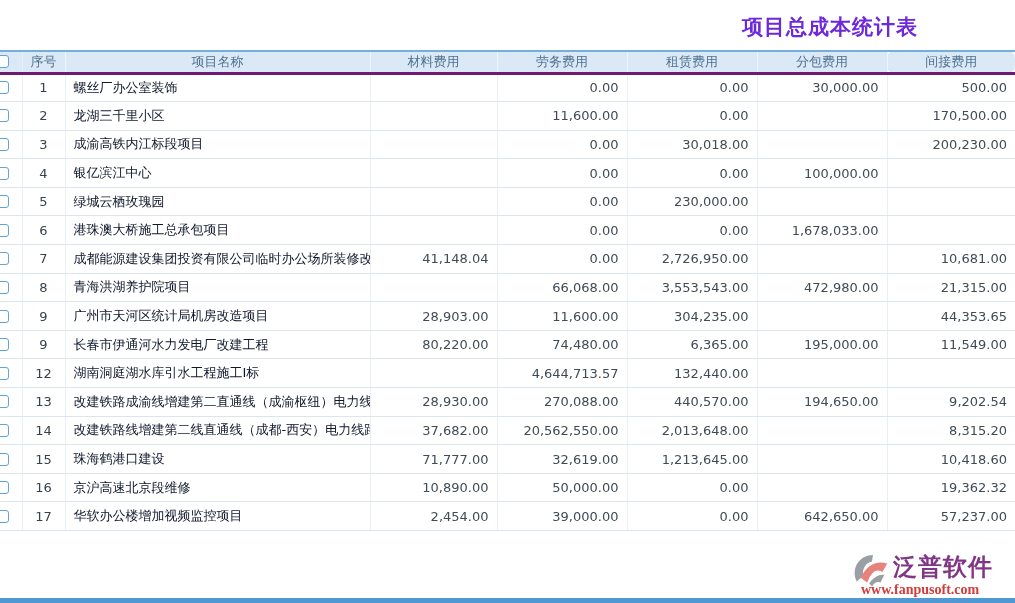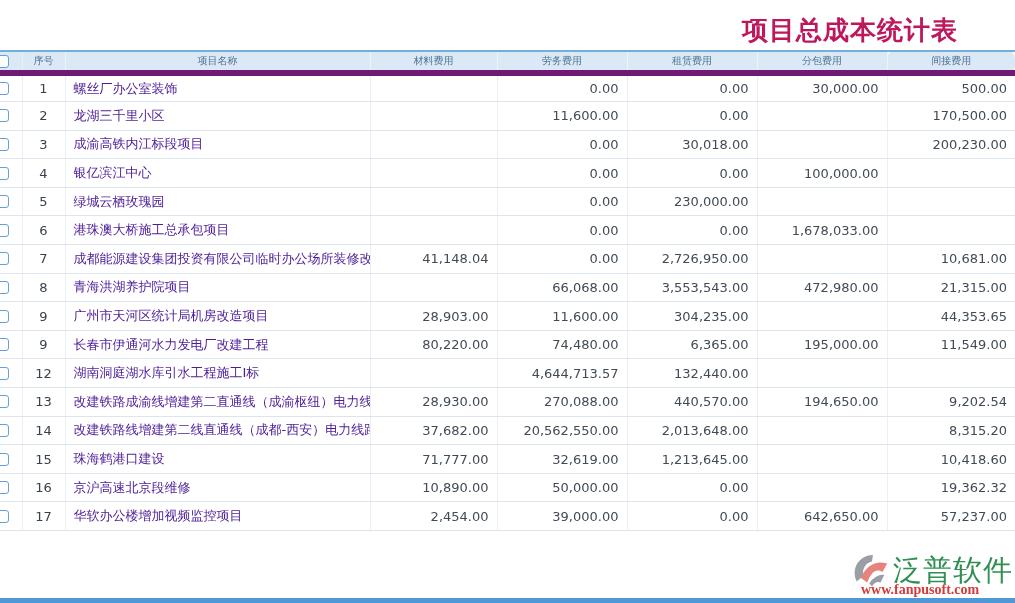--- a/index.html
+++ b/index.html
@@ -1,62 +1,62 @@
 <!DOCTYPE html>
 <html><head>
 <meta charset="utf-8">
 <style>
   * { margin:0; padding:0; box-sizing:border-box; }
   html,body { width:1015px; height:603px; overflow:hidden; background:#fff;
     font-family:"DejaVu Sans","Liberation Sans",sans-serif; }
   .page { position:relative; width:1015px; height:603px; background:#fff; }
 
-  .title { position:absolute; top:13px; left:742px; font-size:26px; font-weight:bold;
-    color:#be185d; letter-spacing:1px; white-space:nowrap; }
+  .title { position:absolute; top:13px; left:742px; font-size:21px; font-weight:bold;
+    color:#6d28d9; letter-spacing:1px; white-space:nowrap; }
 
   table { position:absolute; top:50px; left:0; width:1015px;
     border-collapse:collapse; table-layout:fixed; }
   col.c-cb  { width:22px; }
   col.c-no  { width:43px; }
   col.c-name{ width:305px; }
   col.c-m   { width:127px; }
   col.c-l   { width:130px; }
   col.c-r   { width:130px; }
   col.c-s   { width:130px; }
   col.c-i   { width:128px; }
 
   thead th { height:22px; background:#dbe9f6; border-top:2px solid #74aed9;
-    border-bottom:6px solid #701a75; border-right:1px solid #eef4fa;
-    font-size:10px; font-weight:normal; color:#4f7291; text-align:center;
+    border-bottom:3px solid #701a75; border-right:1px solid #eef4fa;
+    font-size:13px; font-weight:normal; color:#4f7291; text-align:center;
     white-space:nowrap; overflow:hidden; }
   thead th:last-child { border-right:none;border-radius:7px; }
 
   tbody td { height:28.6px; border-bottom:1px solid #dce4ed; border-right:1px solid #e9eff5;
     font-size:13px; color:#414b56; background:#fff; white-space:nowrap; overflow:hidden;
     vertical-align:middle; }
   tbody td:last-child { border-right:none; }
 
   td.cb, th.cb { overflow:visible; padding:0; border-right:1px solid #e9eff5; }
   .checkbox { display:block; width:13px; height:13px; margin-left:-4px;
     border:1px solid #62a1da; border-radius:3px; background:#fff; }
   th.cb .checkbox { background:#fdfefe; }
 
   td.no { text-align:center; color:#38424d; }
   td.name { padding-left:8px; }
-  td.name a { color:#4c1d95; text-decoration:none; cursor:pointer; }
+  td.name a { color:#0f172a; text-decoration:none; cursor:pointer; }
   td.num { text-align:right; padding-right:8px; }
 
   .hscroll { position:absolute; left:0; bottom:0; width:1015px; height:5px;
     background:#4f98d4; }
 
   .watermark { position:absolute; top:551px; left:853px; width:165px; height:50px;
     opacity:.88; pointer-events:none; }
   .wm-logo { position:absolute; left:0; top:2px; }
-  .wm-brand { position:absolute; left:40px; top:0; font-size:29px; font-weight:normal;
-    color:#15803d; letter-spacing:1px; white-space:nowrap;
+  .wm-brand { position:absolute; left:40px; top:0; font-size:24px; font-weight:bold;
+    color:#701a75; letter-spacing:1px; white-space:nowrap;
     text-shadow:0 0 1px #fff; }
   .wm-url { position:absolute; left:8px; top:31px; font-size:14px; font-weight:bold;
     color:#cf2020; font-family:"Liberation Serif","DejaVu Serif",serif; white-space:nowrap; }
 </style>
 </head>
 <body>
 
 <div class="page">
 
   <div class="title">项目总成本统计表</div>

